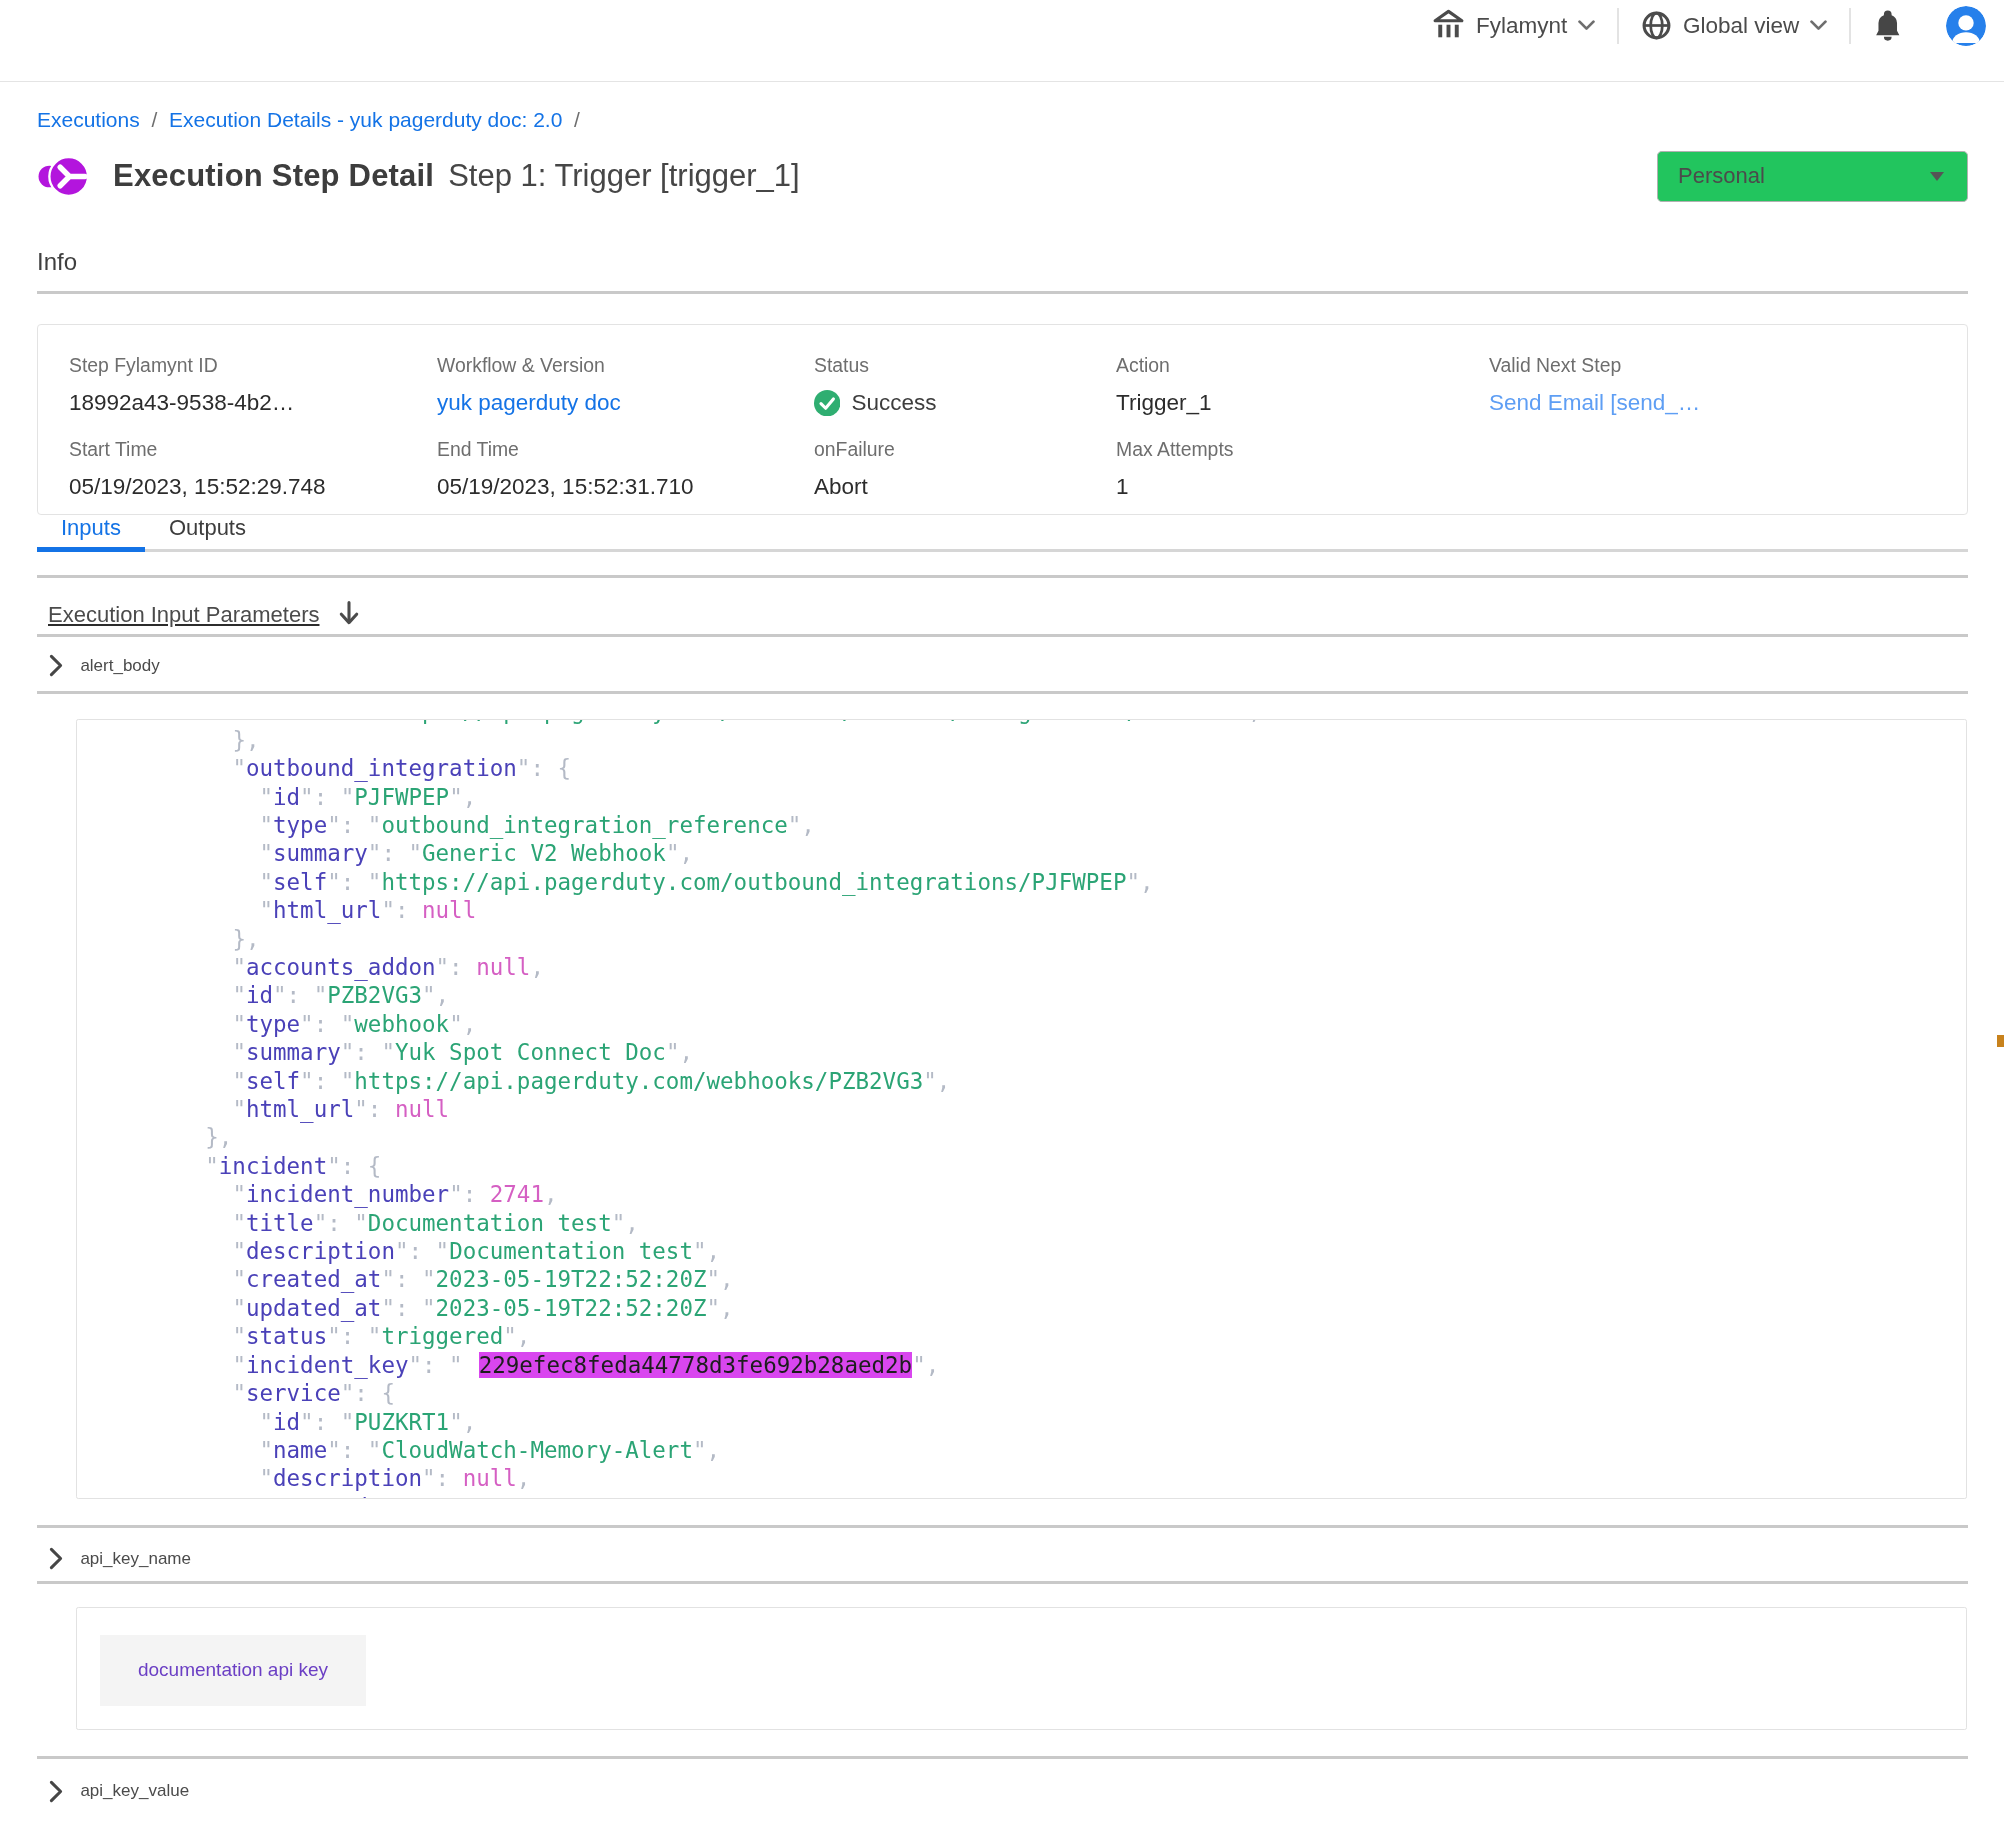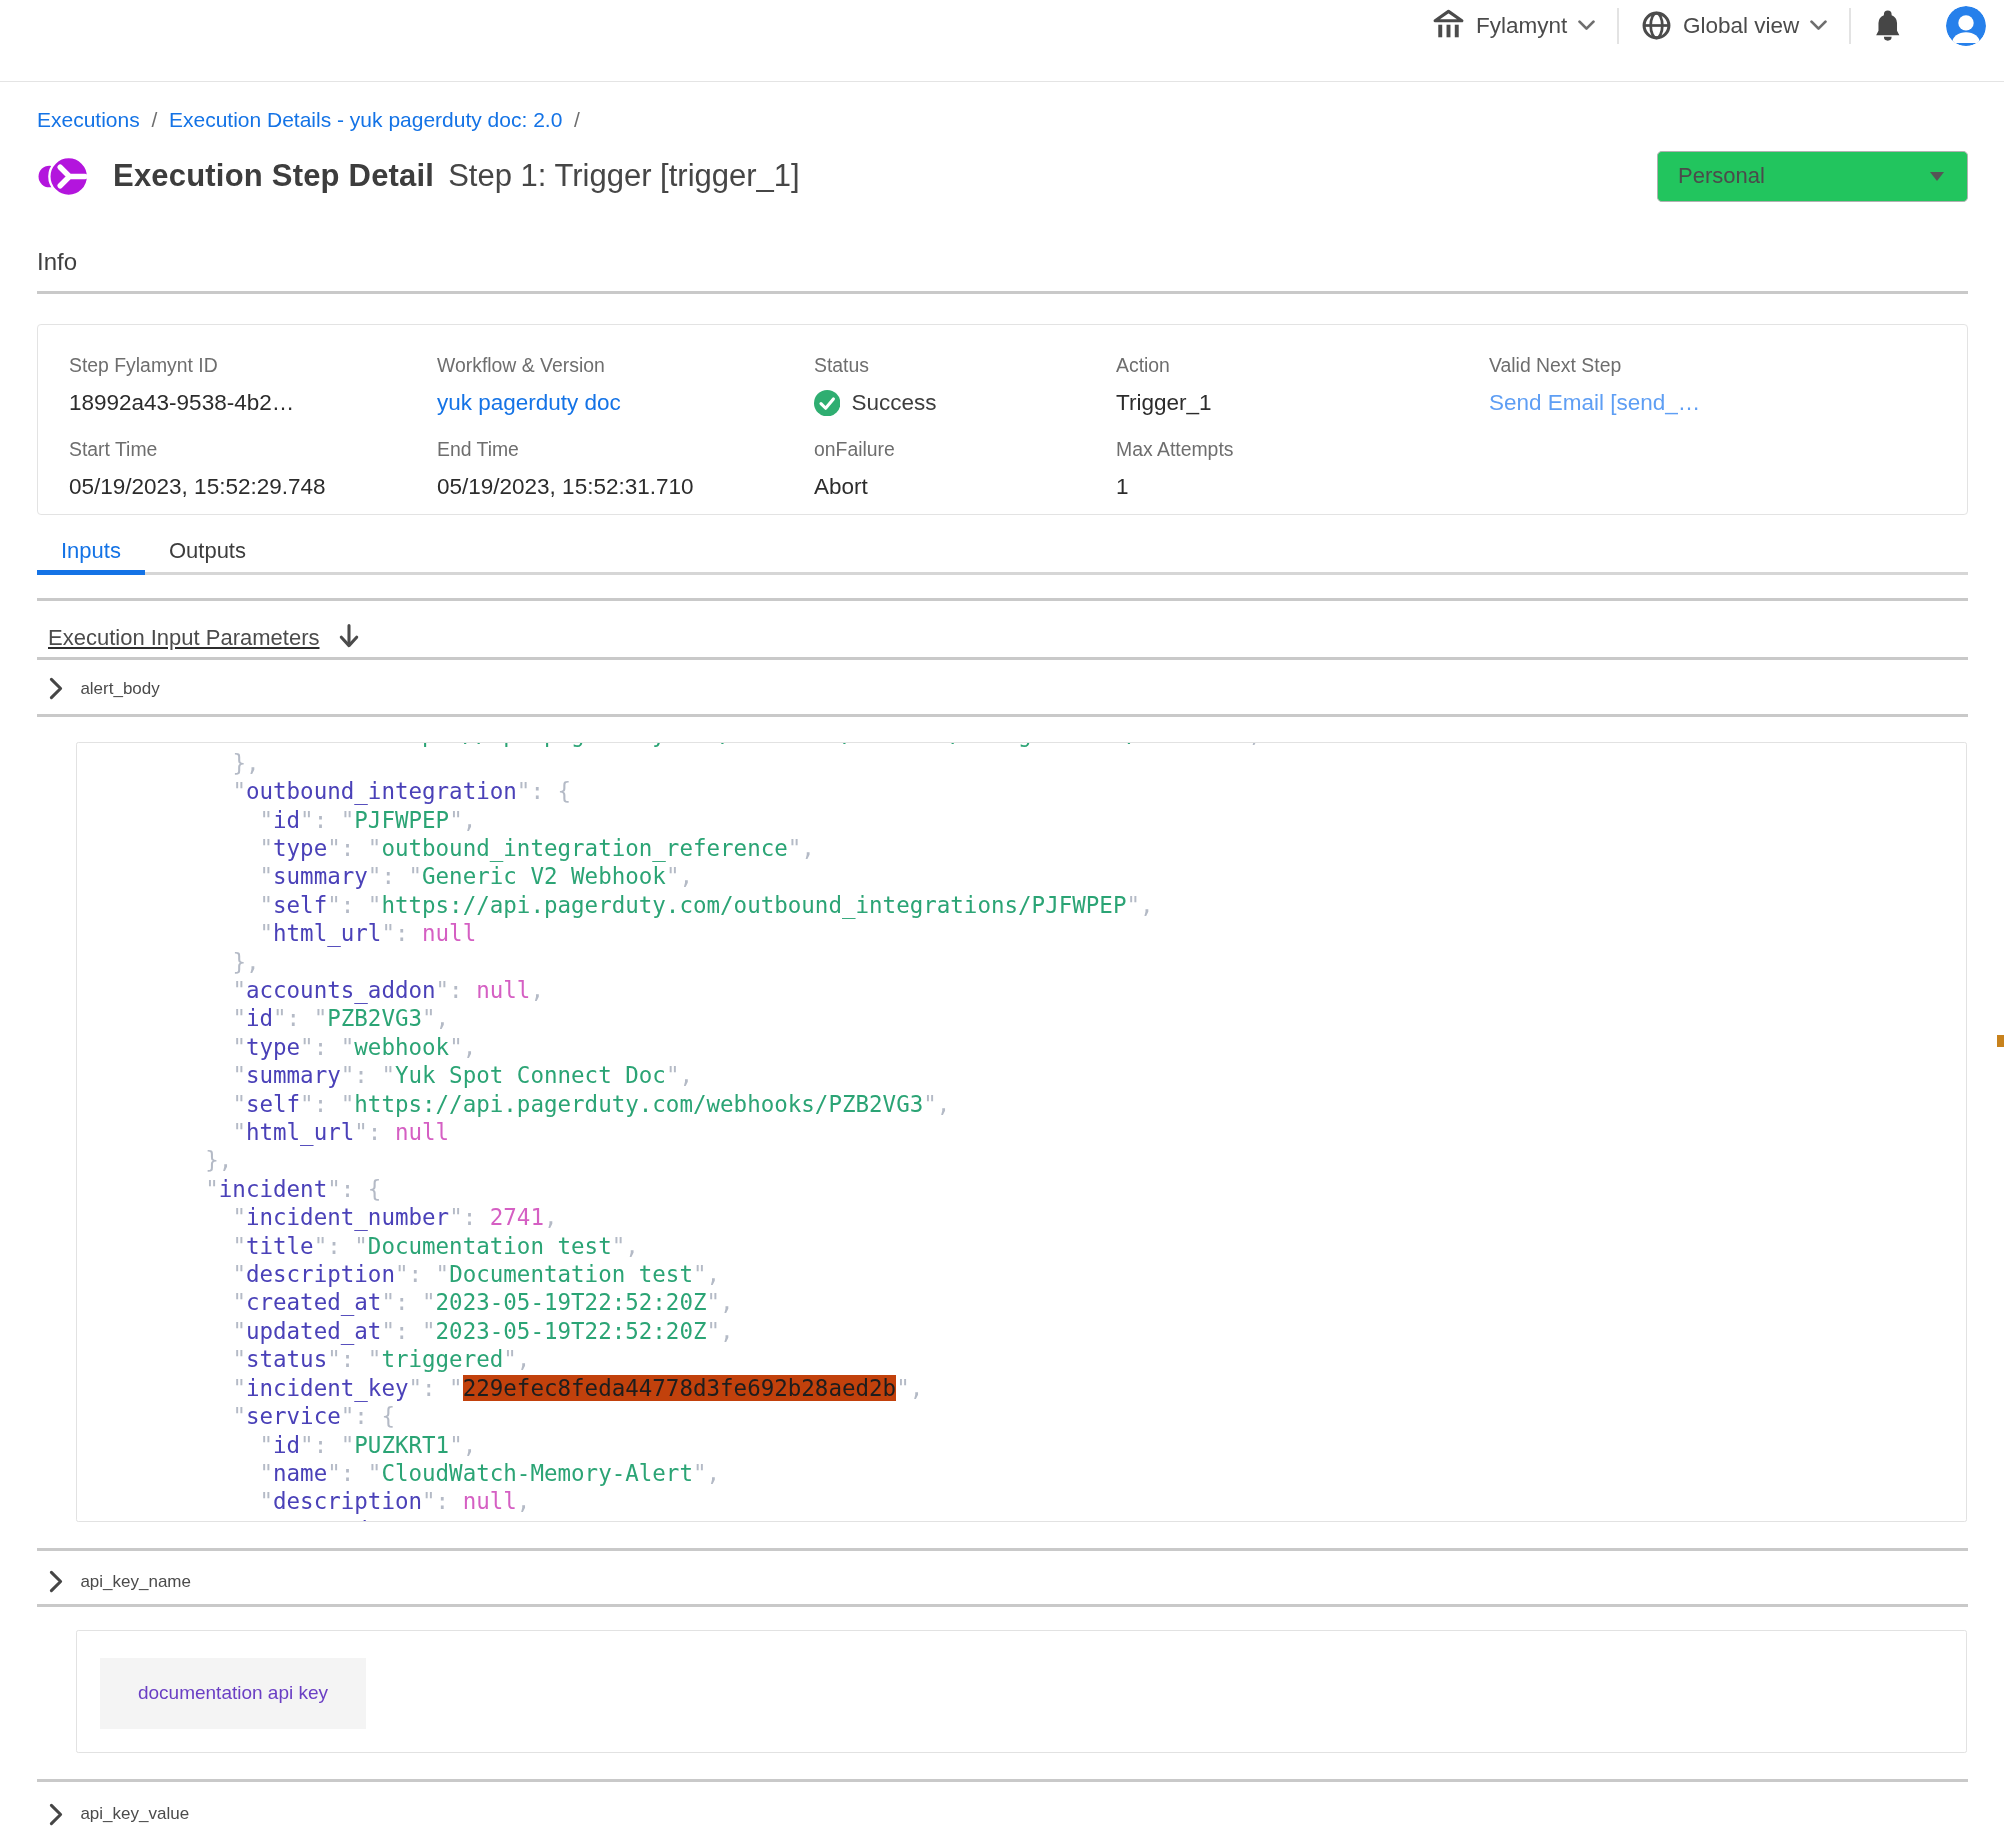--- a/index.html
+++ b/index.html
@@ -38,41 +38,41 @@
   
   .info-card { margin-top:29.5px; border:1.6px solid #e3e3e3; border-radius:3.9px; height:191px;
                padding:29.5px 0 0 31px; }
   .info-grid { display:grid; grid-template-columns:368px 377px 302px 373px 1fr; row-gap:22px; }
   .f-label { font-size:19.4px; color:#6e6e6e; line-height:23px; margin-bottom:12.4px; }
   .f-value { font-size:22.5px; color:#2c2c2c; line-height:26.4px; font-weight:500; }
   .f-value.link { color:#1473e6; font-weight:normal; cursor:pointer; }
   .f-value.link-light { color:#5e9ef4; font-weight:normal; cursor:pointer; }
   .status-val { display:flex; align-items:center; gap:11px; font-weight:normal; color:#3d3d3d; }
   
-  .tabs { margin-top:23px; display:flex; border-bottom:3.1px solid #d6d6d6; height:37px; }
+  .tabs { display:flex; border-bottom:3.1px solid #d6d6d6; height:37px; }
   .tab { position:relative; padding:0 24px; font-size:22px; color:#3d3d3d; cursor:pointer; display:flex; align-items:flex-start; }
   .tab.active { color:#1473e6; }
   .tab.active::after { content:""; position:absolute; left:0; right:0; bottom:-3.1px; height:4.7px; background:#1473e6; }
   
   .param-header { margin-top:20px; height:33px; display:flex; align-items:center; gap:20px; padding-left:11px;text-decoration:underline; }
   .param-title { font-size:22px; color:#4b4b4b; }
   .collapse-row { height:45px; display:flex; align-items:center; padding-left:12.4px; cursor:pointer; }
   .collapse-row .chev { margin-right:17px; display:flex; }
   .collapse-label { font-size:17px; color:#4b4b4b; }
   .r1 { margin-top:6.2px; } .r2 { margin-top:7.8px; } .r3 { margin-top:9.3px; }
   
   .code-panel { margin:25px 0 0 39px; width:1891px; height:780px; border:1.6px solid #e2e2e2;
                 border-radius:2.3px; background:#fff; overflow:hidden; }
   pre.code { margin-top:-22.5px; padding-left:47px; font-family:"DejaVu Sans Mono","Liberation Mono",monospace;
              font-size:22.5px; line-height:28.4px; white-space:pre; }
   .tok-p { color:#b4bac6; }
   .tok-k { color:#4a41b8; }
   .tok-s { color:#2ba475; }
   .tok-n { color:#d55fc3; }
-  .tok-h { background:#c2410c; color:#1d1d1d; }
+  .tok-h { background:#d946ef; color:#1d1d1d;margin-left:16px; }
   
   .value-box { margin:23px 0 0 39px; width:1891px; height:123px; border:1.6px solid #e2e2e2; border-radius:2.3px;
                padding:26.4px 0 0 23px; }
   .chip { display:inline-flex; align-items:center; justify-content:center; min-width:266px; height:71px;
           background:#f4f4f4; padding:0 18.7px; }
   .chip span { font-size:19px; color:#6b3fc4; }
   .scroll-marker { position:absolute; right:0; top:1035px; width:7.8px; height:11.7px; background:#c8821c; }
 </style>
 </head>
 <body>

